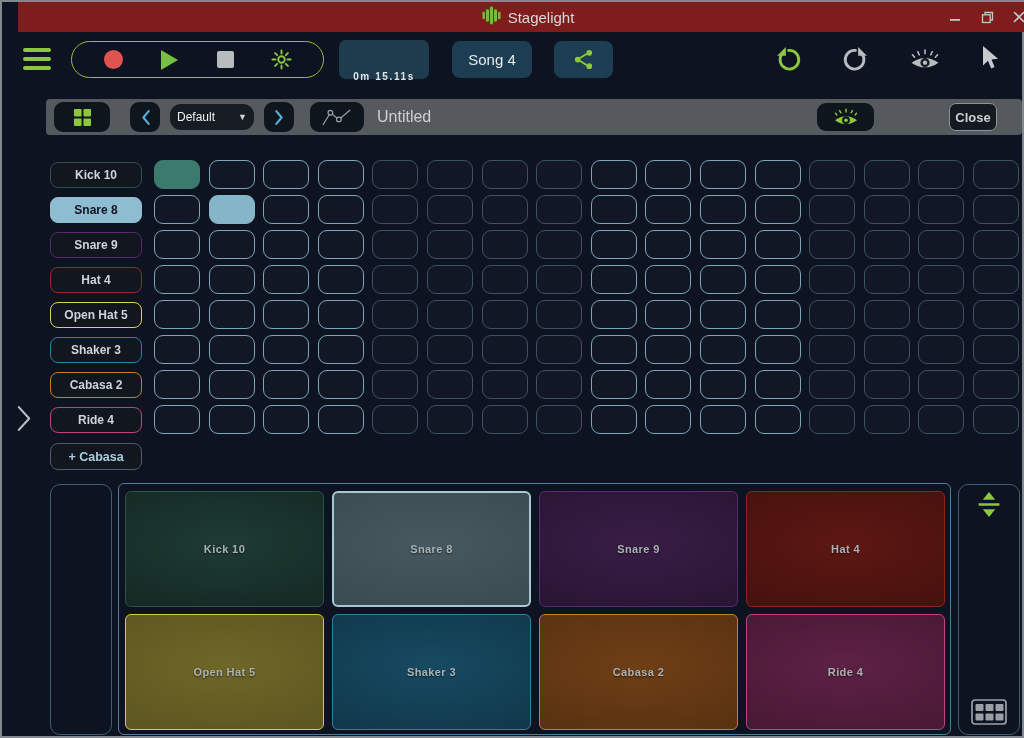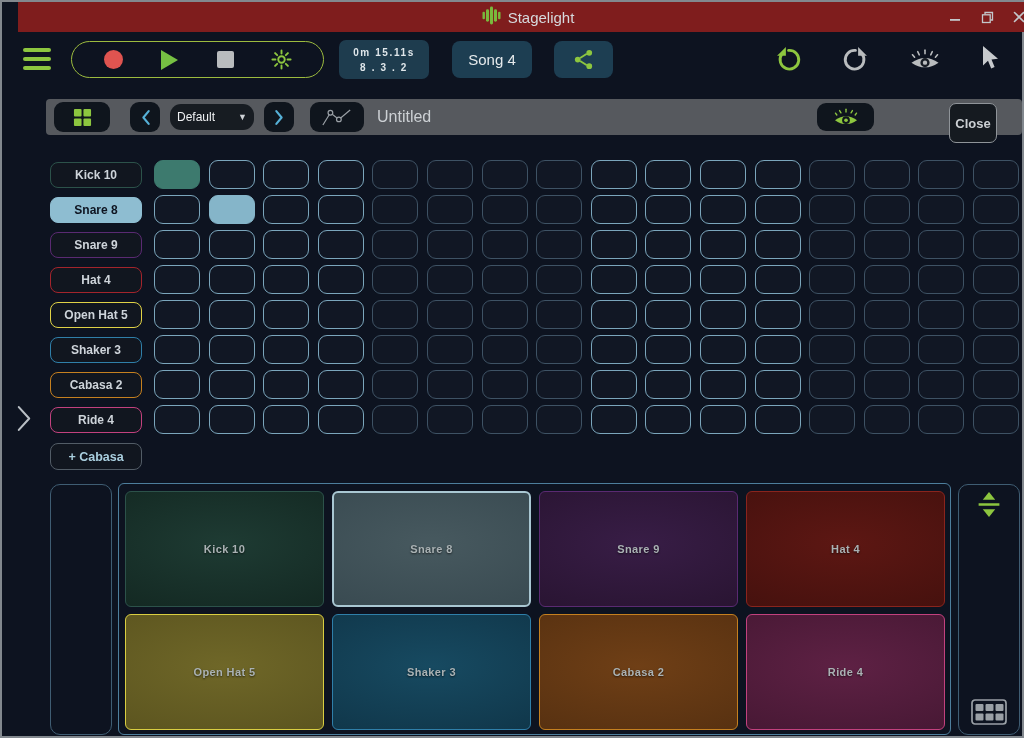--- a/index.html
+++ b/index.html
@@ -17,21 +17,21 @@
   .hamburger { position:absolute; left:21px; top:46px; width:28px; height:22px; display:flex; flex-direction:column; justify-content:space-between; background:none; border:none; cursor:pointer; }
   .hamburger i { display:block; height:4px; border-radius:2px; background:#8dc63f; }
 
   .transport-group { position:absolute; left:69px; top:39px; width:253px; height:37px; border:1px solid #9cbb3e; border-radius:19px; display:flex; align-items:center; justify-content:space-evenly; }
   .tbtn { background:none; border:none; cursor:pointer; display:flex; align-items:center; justify-content:center; width:30px; height:30px; }
   .rec-dot { width:19px; height:19px; border-radius:50%; background:#df5450; }
   .play-tri { width:0; height:0; border-left:17px solid #76c043; border-top:10px solid transparent; border-bottom:10px solid transparent; }
   .stop-sq { width:17px; height:17px; background:#b9bcbe; border-radius:2px; }
 
   .time-display { position:absolute; left:337px; top:38px; width:90px; height:39px; background:#1e3c4e; border-radius:7px; padding-top:5px; text-align:center; }
-  .time-display div { font-size:10px; font-weight:bold; letter-spacing:1.6px; color:#dfe6ea; line-height:15px; white-space:nowrap; }
+  .time-display div { font-size:10px; font-weight:bold; letter-spacing:1.6px; color:#dfe6ea; line-height:15px; white-space:nowrap;margin-top:24px; }
 
   .song-btn { position:absolute; left:450px; top:39px; width:80px; height:37px; background:#1d3e52; border:none; border-radius:8px; color:#e6eaec; font-size:15px; cursor:pointer; font-family:inherit; }
   .share-btn { position:absolute; left:552px; top:39px; width:59px; height:37px; background:#1d3e52; border:none; border-radius:8px; display:flex; align-items:center; justify-content:center; cursor:pointer; }
 
   .icon-btn { position:absolute; background:none; border:none; cursor:pointer; display:flex; align-items:center; justify-content:center; }
   .undo-btn { left:771px; top:43px; width:30px; height:29px; }
   .redo-btn { left:838px; top:43px; width:30px; height:29px; }
   .view-btn { left:905px; top:44px; width:36px; height:27px; }
   .cursor-btn { left:974px; top:42px; width:27px; height:29px; }
 
@@ -40,21 +40,21 @@
   .pb-dark { position:absolute; background:#0f151d; border:none; border-radius:9px; display:flex; align-items:center; justify-content:center; cursor:pointer; }
   .pb-grid-btn { left:8px; top:3px; width:56px; height:30px; }
   .pb-prev { left:84px; top:3px; width:30px; height:30px; }
   .pb-next { left:218px; top:3px; width:30px; height:30px; }
   .pb-node-btn { left:264px; top:3px; width:54px; height:30px; }
   .pb-dropdown { position:absolute; left:124px; top:5px; width:84px; height:26px; background:#171c22; border-radius:11px; display:flex; align-items:center; cursor:pointer; padding:0 7px; }
   .pb-dropdown .dd-label { flex:1; font-size:12px; color:#f0f2f4; }
   .pb-dropdown .dd-caret { font-size:9px; color:#cfd3d7; }
   .pb-name { position:absolute; left:331px; top:0; height:36px; display:flex; align-items:center; font-size:16px; color:#ccd0d4; }
   .pb-eye-btn { left:771px; top:4px; width:57px; height:28px; }
-  .pb-close { position:absolute; right:25px; top:4px; width:48px; height:40px; background:#151a20; border:1px solid #8f9499; border-radius:7px; color:#ccd0d4; font-size:13px; font-weight:bold; cursor:pointer; font-family:inherit; }
+  .pb-close { position:absolute; right:25px; top:4px; width:48px; height:28px; background:#151a20; border:1px solid #8f9499; border-radius:7px; color:#ccd0d4; font-size:13px; font-weight:bold; cursor:pointer; font-family:inherit; }
 
   
   .collapse-chevron { position:absolute; left:13px; top:403px; width:18px; height:28px; background:none; border:none; cursor:pointer; }
   .track-label { position:absolute; left:48px; width:92px; height:26px; background:#11161f; border:1px solid #444; border-radius:8px; color:#ced4da; font-size:12px; font-weight:bold; cursor:pointer; font-family:inherit; }
   .add-sound { position:absolute; left:48px; top:441px; width:92px; height:27px; background:#11161f; border:1px solid #525c66; border-radius:8px; color:#a9cede; font-size:12.5px; font-weight:bold; cursor:pointer; font-family:inherit; }
   #step-grid { position:absolute; left:0; top:0; width:100%; height:100%; pointer-events:none; }
   .step-cell { position:absolute; width:46px; height:29px; border:1px solid; border-radius:9px; background:#111724; pointer-events:auto; cursor:pointer; }
 
   
   .pads-left-col { position:absolute; left:48px; top:482px; width:62px; height:251px; border:1px solid #3f5d73; border-radius:10px; }

